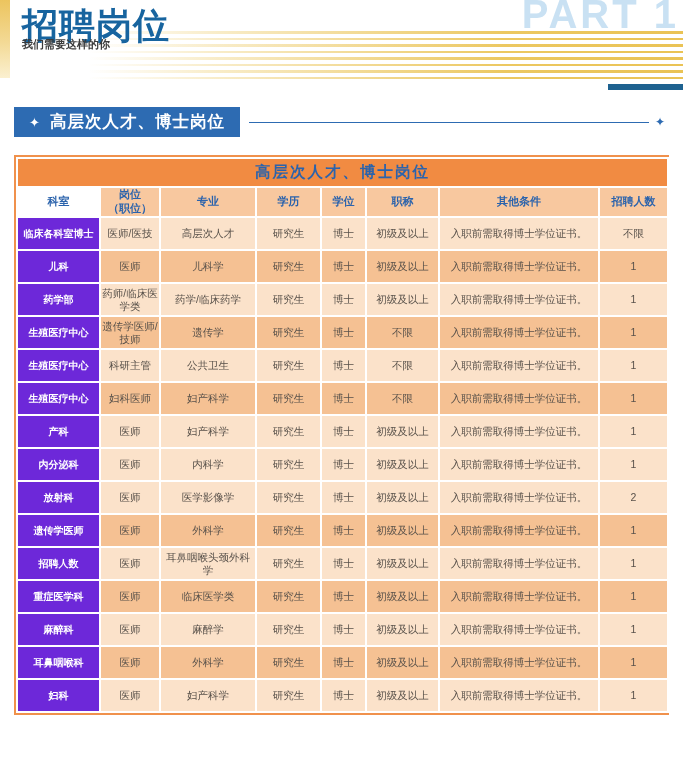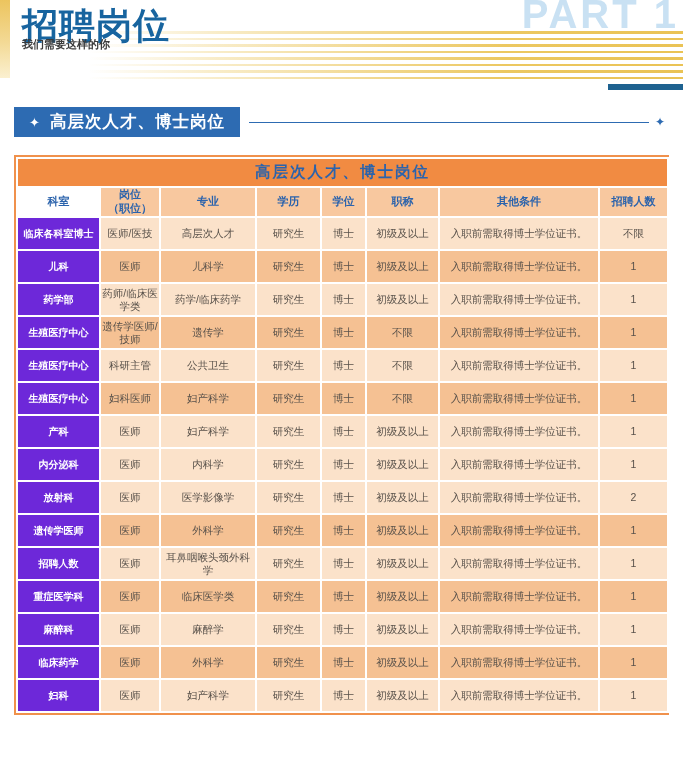--- a/index.html
+++ b/index.html
@@ -225,21 +225,21 @@
             <td class="dept">麻醉科</td>
             <td class="val">医师</td>
             <td class="val">麻醉学</td>
             <td class="val">研究生</td>
             <td class="val">博士</td>
             <td class="val">初级及以上</td>
             <td class="val">入职前需取得博士学位证书。</td>
             <td class="val">1</td>
           </tr>
           <tr class="row-dark">
-            <td class="dept">临床药学</td>
+            <td class="dept">耳鼻咽喉科</td>
             <td class="val">医师</td>
             <td class="val">外科学</td>
             <td class="val">研究生</td>
             <td class="val">博士</td>
             <td class="val">初级及以上</td>
             <td class="val">入职前需取得博士学位证书。</td>
             <td class="val">1</td>
           </tr>
           <tr class="row-light">
             <td class="dept">妇科</td>

